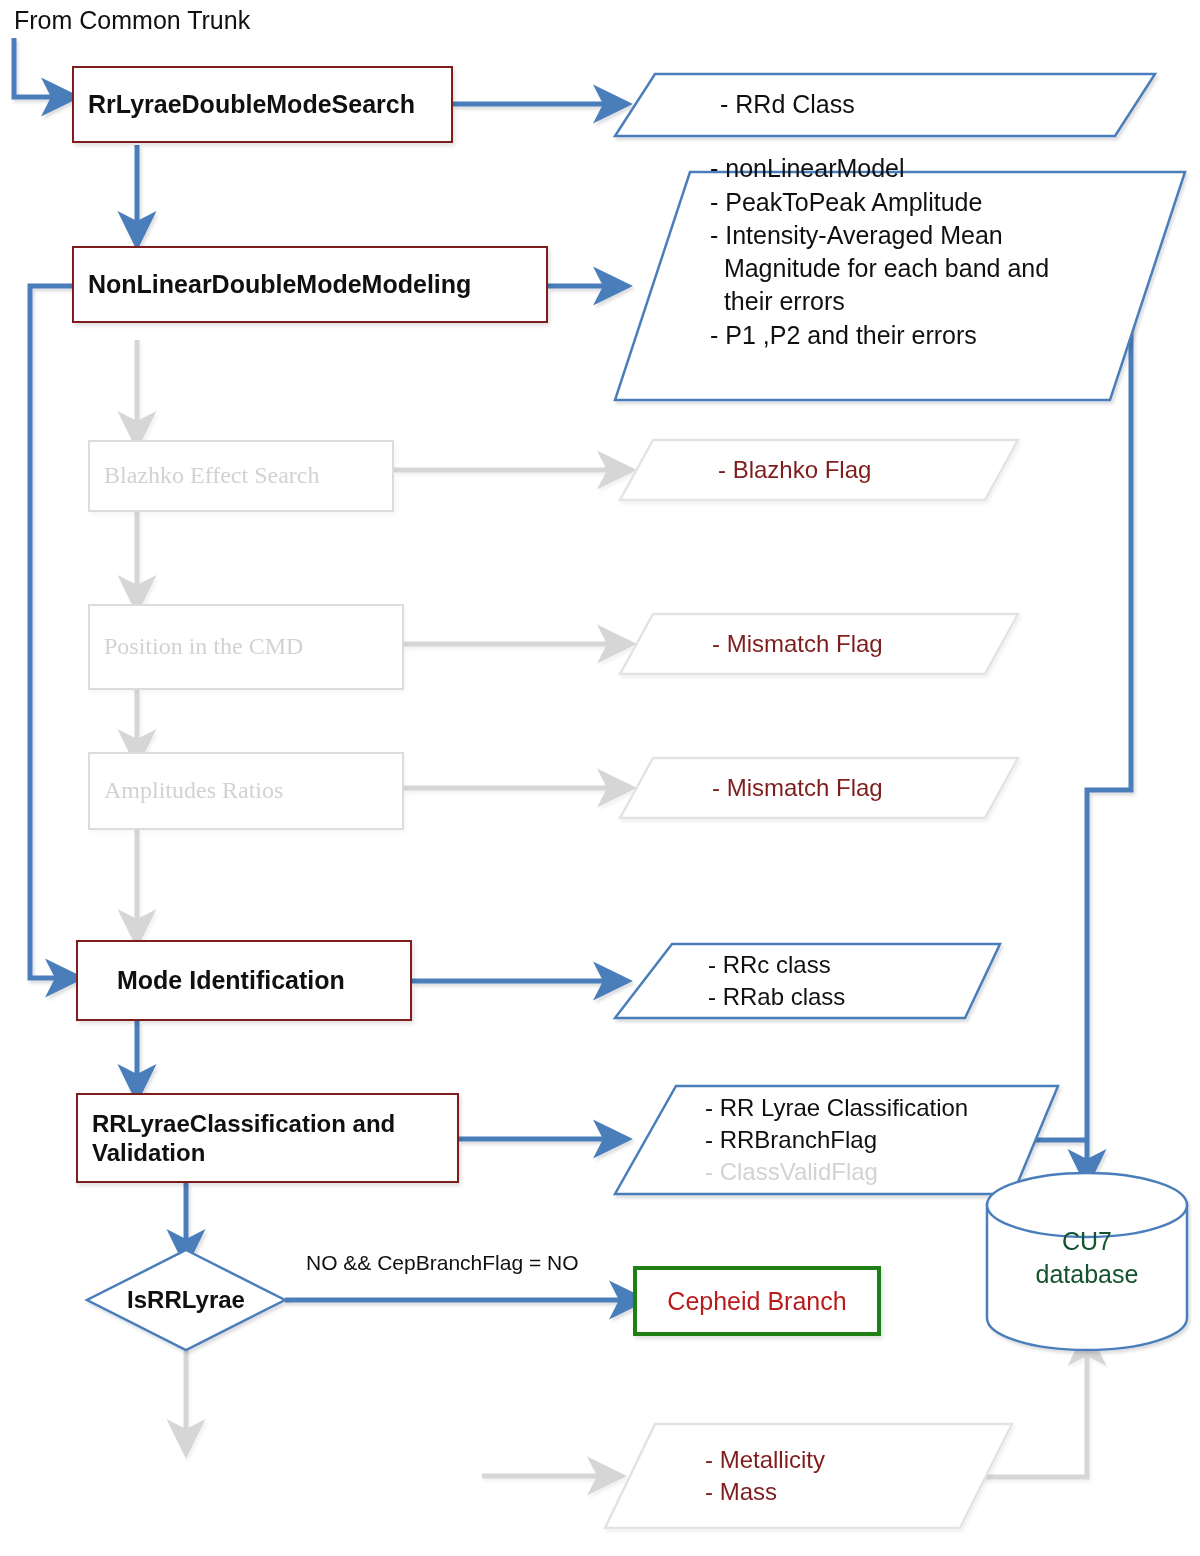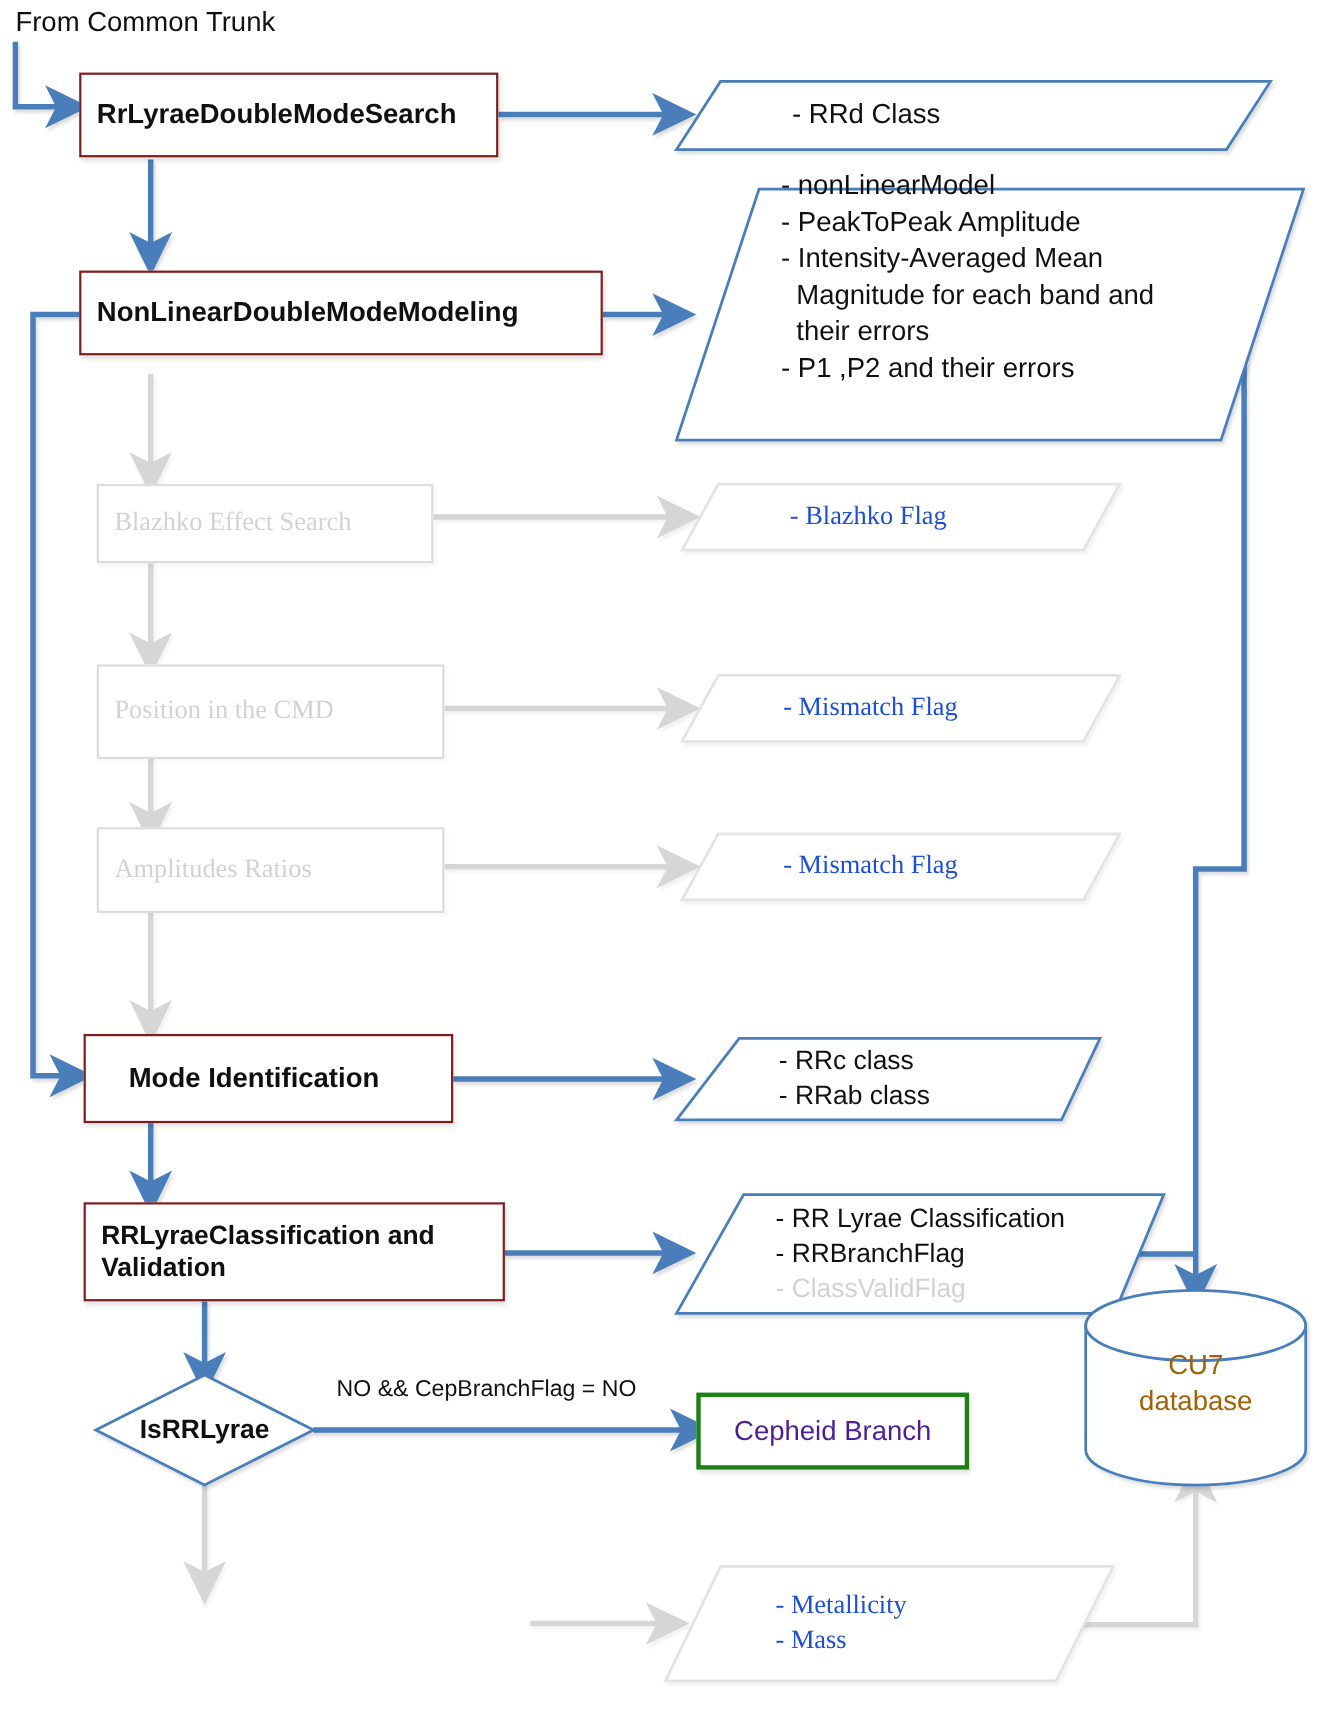--- a/index.html
+++ b/index.html
@@ -6,34 +6,34 @@
   body{font-family:"Liberation Sans", sans-serif;}
   #stage{position:relative;width:1200px;height:1556px;overflow:hidden;background:#fff;}
   #edges{position:absolute;left:0;top:0;width:1200px;height:1556px;}
 
   .node{position:absolute;box-sizing:border-box;display:flex;align-items:center;}
   .proc{background:#ffffff;border:2px solid #7f1d1d;box-shadow:2px 3px 4px rgba(0,0,0,.12);}
   .proc .lbl{font-weight:bold;color:#101010;padding-left:14px;line-height:1.22;}
   .proc.dim{border-color:#DCDCDC;box-shadow:2px 3px 4px rgba(0,0,0,.035);}
   .proc.dim .lbl{color:#D2D2D2;font-weight:normal;font-family:Liberation Serif, serif;}
   .proc.green{border:4px solid #1E8014;box-shadow:2px 3px 4px rgba(0,0,0,.12);}
-  .proc.green .lbl{font-weight:normal;color:#4c1d95;width:100%;text-align:center;padding-left:0;}
+  .proc.green .lbl{font-weight:normal;color:#b91c1c;width:100%;text-align:center;padding-left:0;}
 
   .para{position:absolute;}
   .para .txt{position:absolute;top:0;left:0;right:0;bottom:0;display:flex;flex-direction:column;
              justify-content:center;color:#101010;line-height:1.33;}
   .para .txt .row{white-space:pre;}
-  .para.dim .txt{color:#1d4ed8;font-family:Liberation Serif, serif;}
+  .para.dim .txt{color:#7f1d1d;}
 
   .diamond{position:absolute;}
   .diamond .dlbl{position:absolute;inset:0;display:flex;align-items:center;justify-content:center;
                  font-weight:bold;color:#101010;}
 
   .cyl{position:absolute;}
-  .cyl .clbl{position:absolute;left:0;right:0;top:52px;text-align:center;color:#a16207;line-height:1.3;}
+  .cyl .clbl{position:absolute;left:0;right:0;top:52px;text-align:center;color:#14532d;line-height:1.3;}
 
   .free{position:absolute;color:#101010;white-space:pre;}
 </style>
 </head>
 <body>
 
 <div id="stage">
 
   <svg id="edges" viewBox="0 0 1200 1556">
     <defs>

